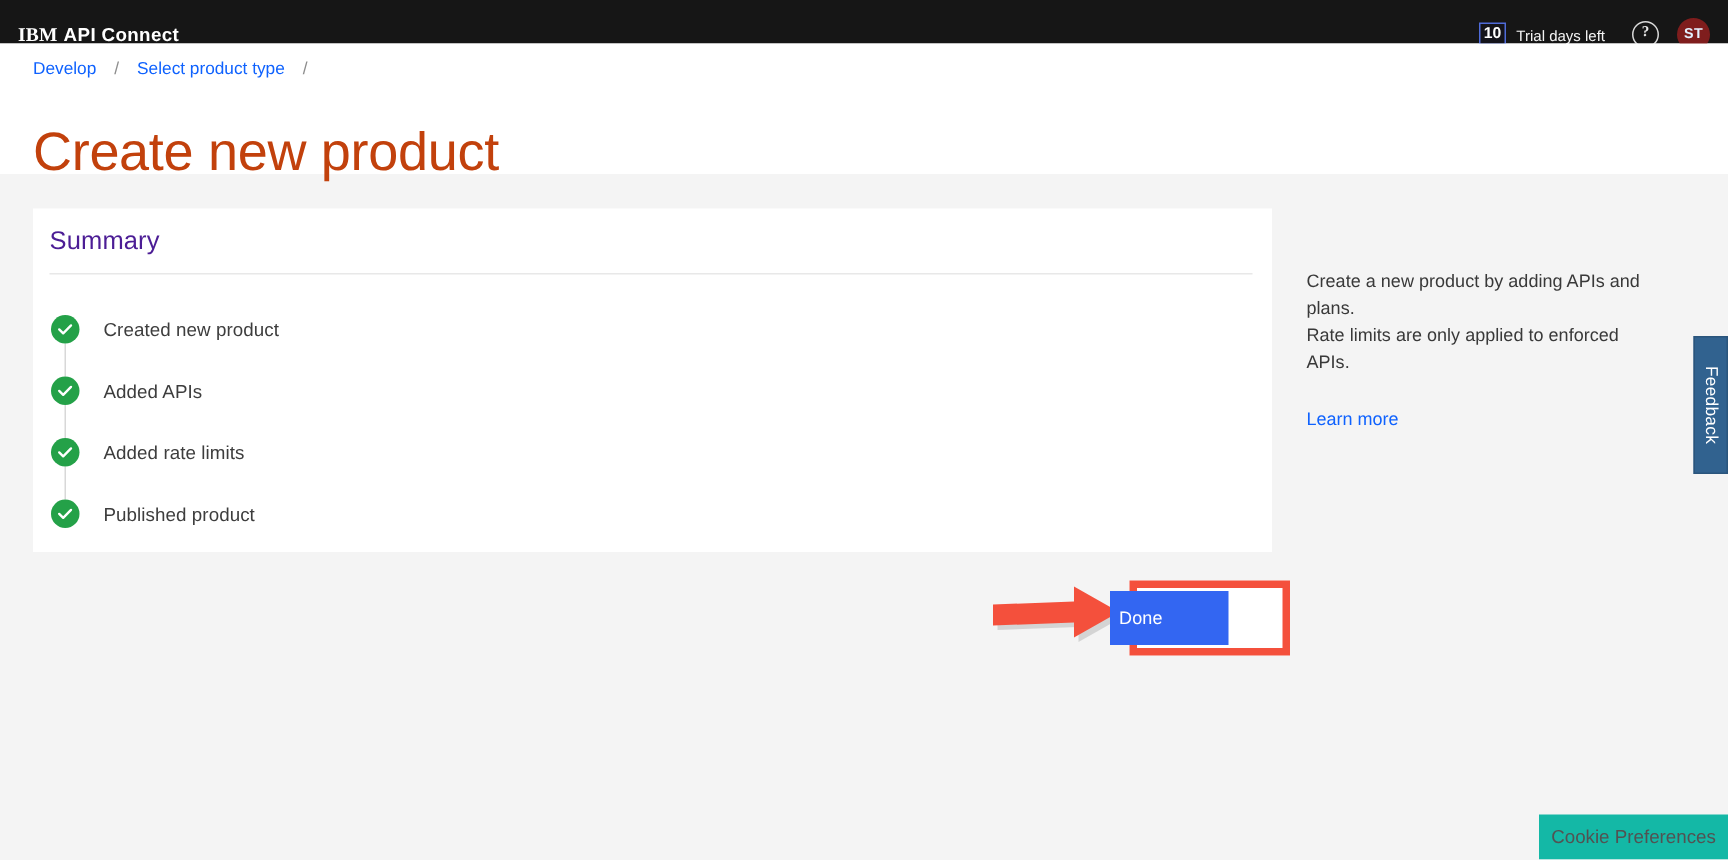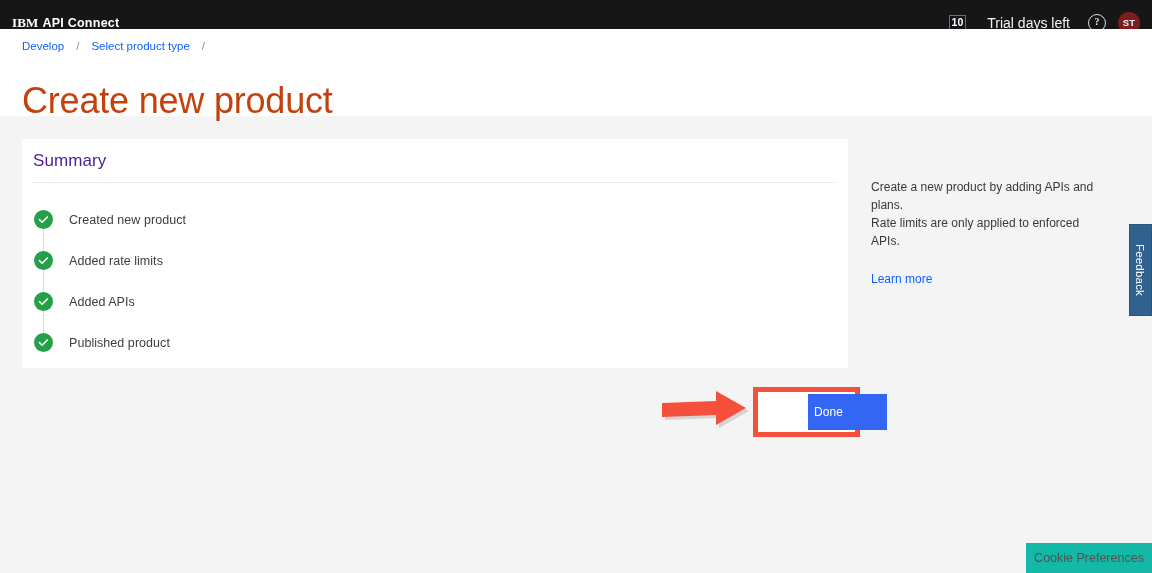--- a/index.html
+++ b/index.html
@@ -49,41 +49,41 @@
   }
   .header-right {
     margin-left: auto;
     display: flex;
     align-items: center;
     gap: 0px;
     height: 29px;
   }
   .trial-wrap {
     display: flex;
-    align-items: flex-start;
-    gap: 21px;
+    align-items: flex-end;
+    gap: 7px;
     padding-right: 12px;
     margin-left: 16px;
   }
   .trial-badge {
     min-width: 17px;
     height: 15px;
     border: 1px solid #4f6bd8;
     background: #13131a;
     color: #ffffff;
     font-size: 10.5px;
     font-weight: 700;
     line-height: 13px;
     text-align: center;
     padding: 0 2px;
     box-sizing: border-box;
     font-family: "Liberation Sans", sans-serif;
   }
   .trial-label {
-    font-size: 14px;
+    font-size: 10px;
     color: #f4f4f4;
     white-space: nowrap;
   }
   .help-btn {
     width: 30px; height: 29px;
     display: flex; align-items: center; justify-content: center;
   }
   .help-circle {
     width: 16px; height: 16px;
     border-radius: 50%;
@@ -237,21 +237,21 @@
     left: 753px;
     top: 387px;
     width: 107px;
     height: 50px;
     border: 5px solid #f4503c;
     box-sizing: border-box;
     background: #ffffff;
   }
   .done-btn {
     position: absolute;
-    left: 808px;
+    left: 740px;
     top: 394px;
     width: 79px;
     height: 36px;
     background: #3366f2;
     border: none;
     color: #ffffff;
     font-size: 12px;
     font-family: "Liberation Sans", sans-serif;
     text-align: left;
     box-sizing: border-box;
@@ -356,31 +356,31 @@
       <span class="step-label">Created new product</span>
       <span class="step-connector"></span>
     </div>
 
     <div class="step">
       <span class="step-icon">
         <svg width="11" height="11" viewBox="0 0 12 12" aria-hidden="true">
           <path d="M1.6 6.1 L4.5 9 L10.2 3.2" fill="none" stroke="#ffffff" stroke-width="1.7" stroke-linecap="round" stroke-linejoin="round"></path>
         </svg>
       </span>
-      <span class="step-label">Added rate limits</span>
+      <span class="step-label">Added APIs</span>
       <span class="step-connector"></span>
     </div>
 
     <div class="step">
       <span class="step-icon">
         <svg width="11" height="11" viewBox="0 0 12 12" aria-hidden="true">
           <path d="M1.6 6.1 L4.5 9 L10.2 3.2" fill="none" stroke="#ffffff" stroke-width="1.7" stroke-linecap="round" stroke-linejoin="round"></path>
         </svg>
       </span>
-      <span class="step-label">Added APIs</span>
+      <span class="step-label">Added rate limits</span>
       <span class="step-connector"></span>
     </div>
 
     <div class="step">
       <span class="step-icon">
         <svg width="11" height="11" viewBox="0 0 12 12" aria-hidden="true">
           <path d="M1.6 6.1 L4.5 9 L10.2 3.2" fill="none" stroke="#ffffff" stroke-width="1.7" stroke-linecap="round" stroke-linejoin="round"></path>
         </svg>
       </span>
       <span class="step-label">Published product</span>

